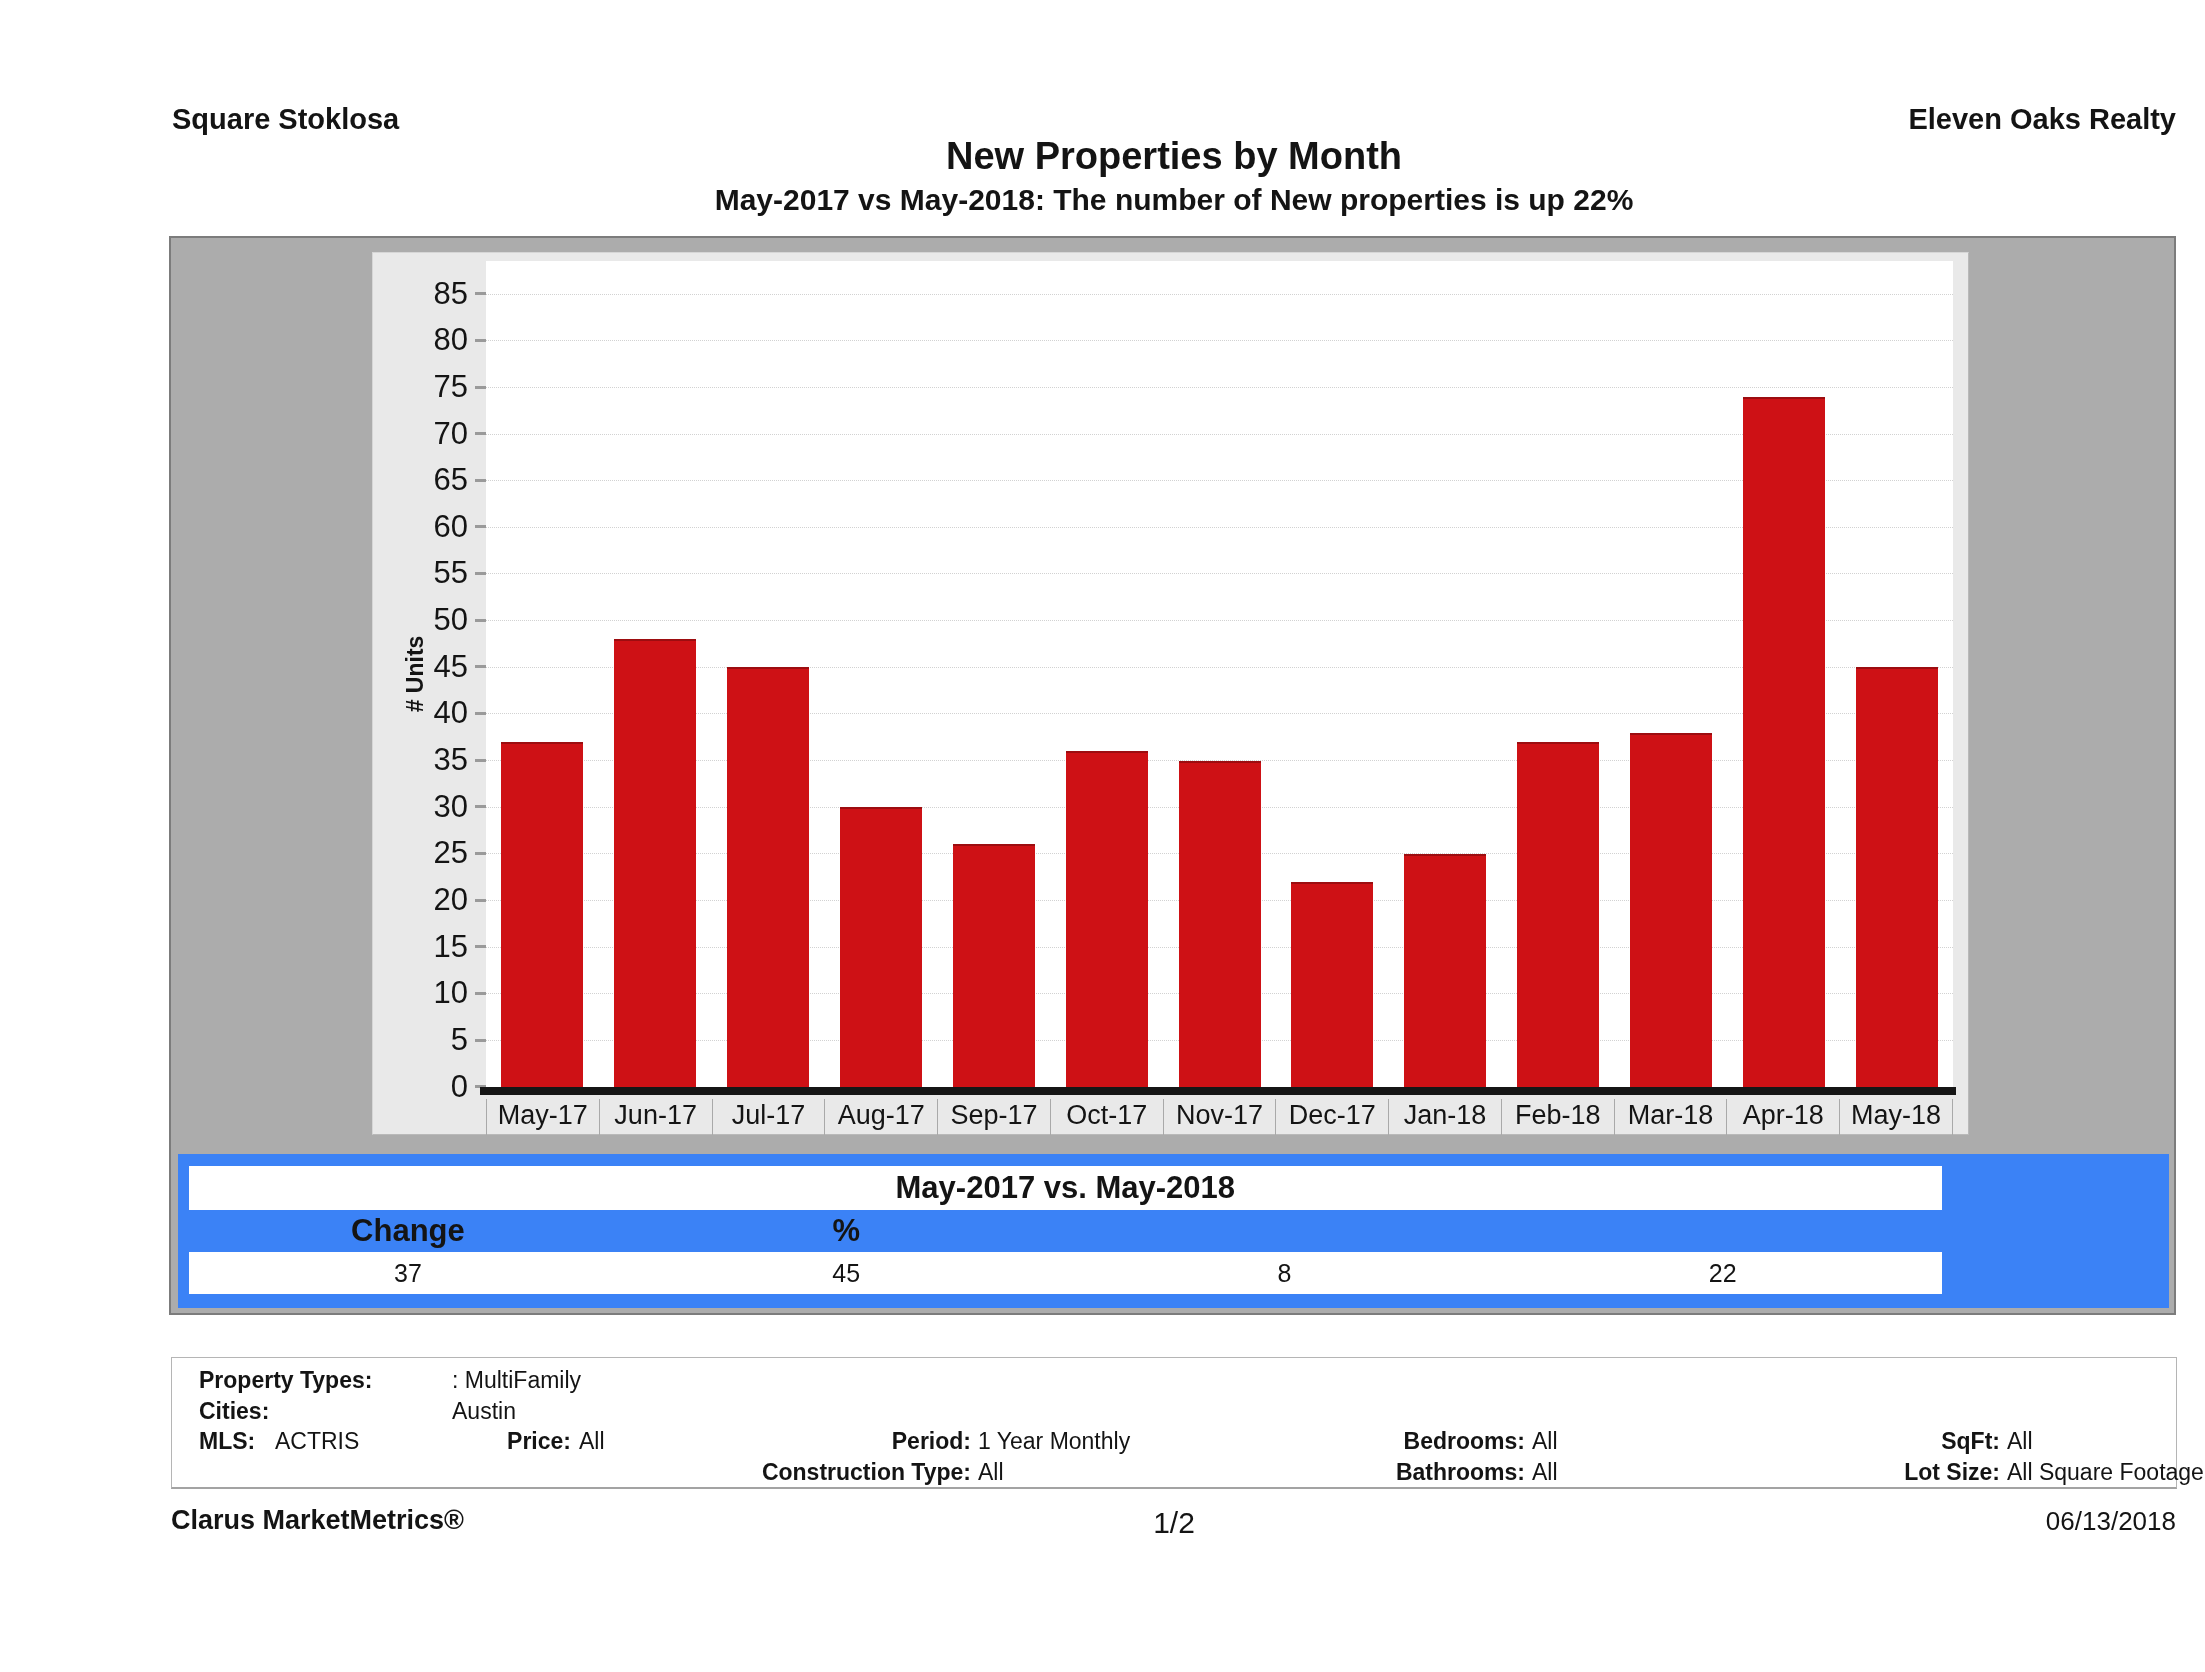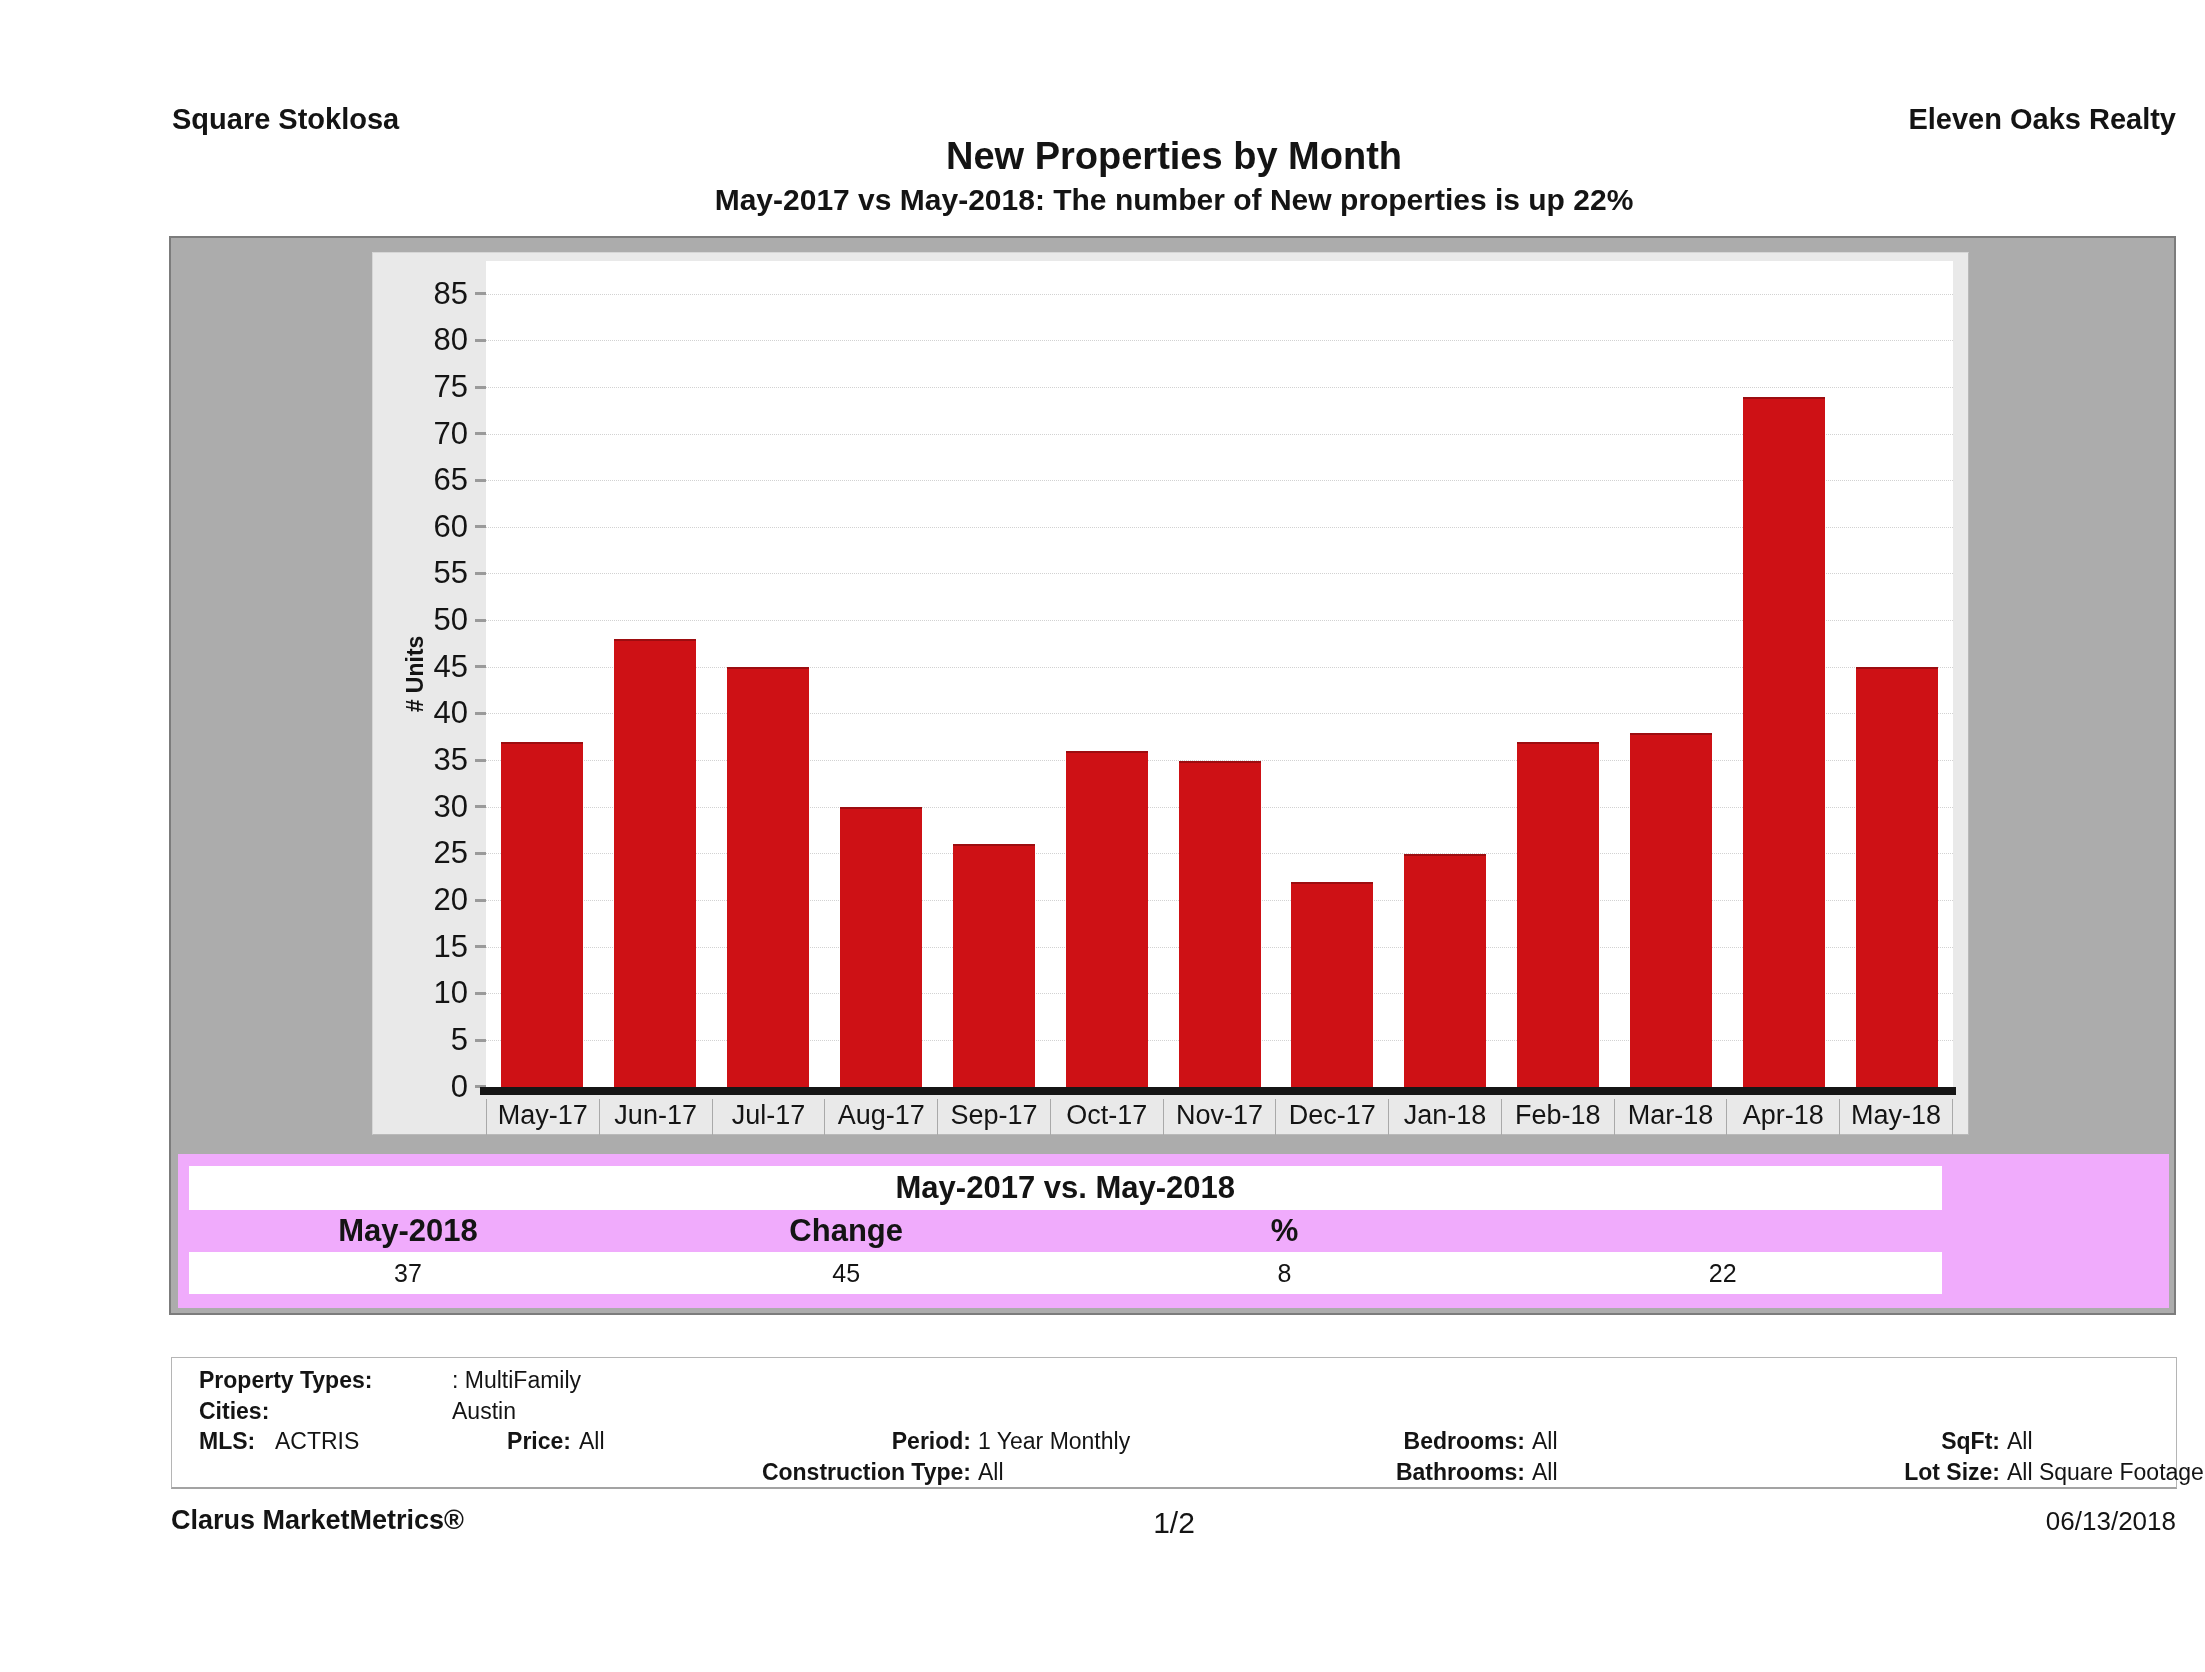--- a/index.html
+++ b/index.html
@@ -30,21 +30,21 @@
   .month-cell{flex:1 1 0;text-align:center;font-size:27px;padding-top:1.4px;
               border-left:1.4px solid #a9a9a9;white-space:nowrap;overflow:visible;}
   .month-cell:last-child{border-right:1.4px solid #a9a9a9;}
   .ygutter{left:0;top:8.2px;width:113px;height:826px;}
   .ytick{position:absolute;right:18px;font-size:31px;line-height:0;white-space:nowrap;}
   .ydash{position:absolute;right:0;width:11px;height:2.7px;background:#9a9a9a;}
   .ylabel{left:42px;top:421px;transform:translate(-50%,-50%) rotate(-90deg);
           transform-origin:center;font-size:23px;font-weight:700;white-space:nowrap;}
 
   
-  .summary-panel{left:6.8px;top:916px;width:1991px;height:154px;background:#f0abfc;}
+  .summary-panel{left:6.8px;top:916px;width:1991px;height:154px;background:#3b82f6;}
   .sum-rows{position:absolute;left:11px;top:12.3px;width:1753px;}
   .sum-title-row{height:44px;background:#ffffff;text-align:center;font-size:31px;font-weight:700;
                  line-height:44px;}
   .sum-head-row{height:42px;display:grid;grid-template-columns:repeat(4,1fr);align-items:center;
                 text-align:center;font-size:31px;font-weight:700;}
   .sum-data-row{height:42px;background:#ffffff;display:grid;grid-template-columns:repeat(4,1fr);
                 align-items:center;text-align:center;font-size:25px;}
   .arrow-box{position:absolute;left:1775px;top:11.6px;width:181px;height:128px;background:#ffffff;}
   .up-arrow{position:absolute;left:15px;top:9.6px;width:150px;height:103px;background:#c81212;
             clip-path:polygon(50% 0%,100% 35%,80% 35%,80% 100%,20% 100%,20% 35%,0% 35%);}
@@ -164,21 +164,20 @@
           <div class="month-cell">Mar-18</div>
           <div class="month-cell">Apr-18</div>
           <div class="month-cell">May-18</div>
         </div>
     </div>
 
     <div class="abs summary-panel">
       <div class="sum-rows">
         <div class="sum-title-row">May-2017 vs. May-2018</div>
         <div class="sum-head-row">
-          <span>May-2018</span>
           <span>Change</span>
           <span>%</span>
         </div>
         <div class="sum-data-row">
           <span>37</span>
           <span>45</span>
           <span>8</span>
           <span>22</span>
         </div>
       </div>

